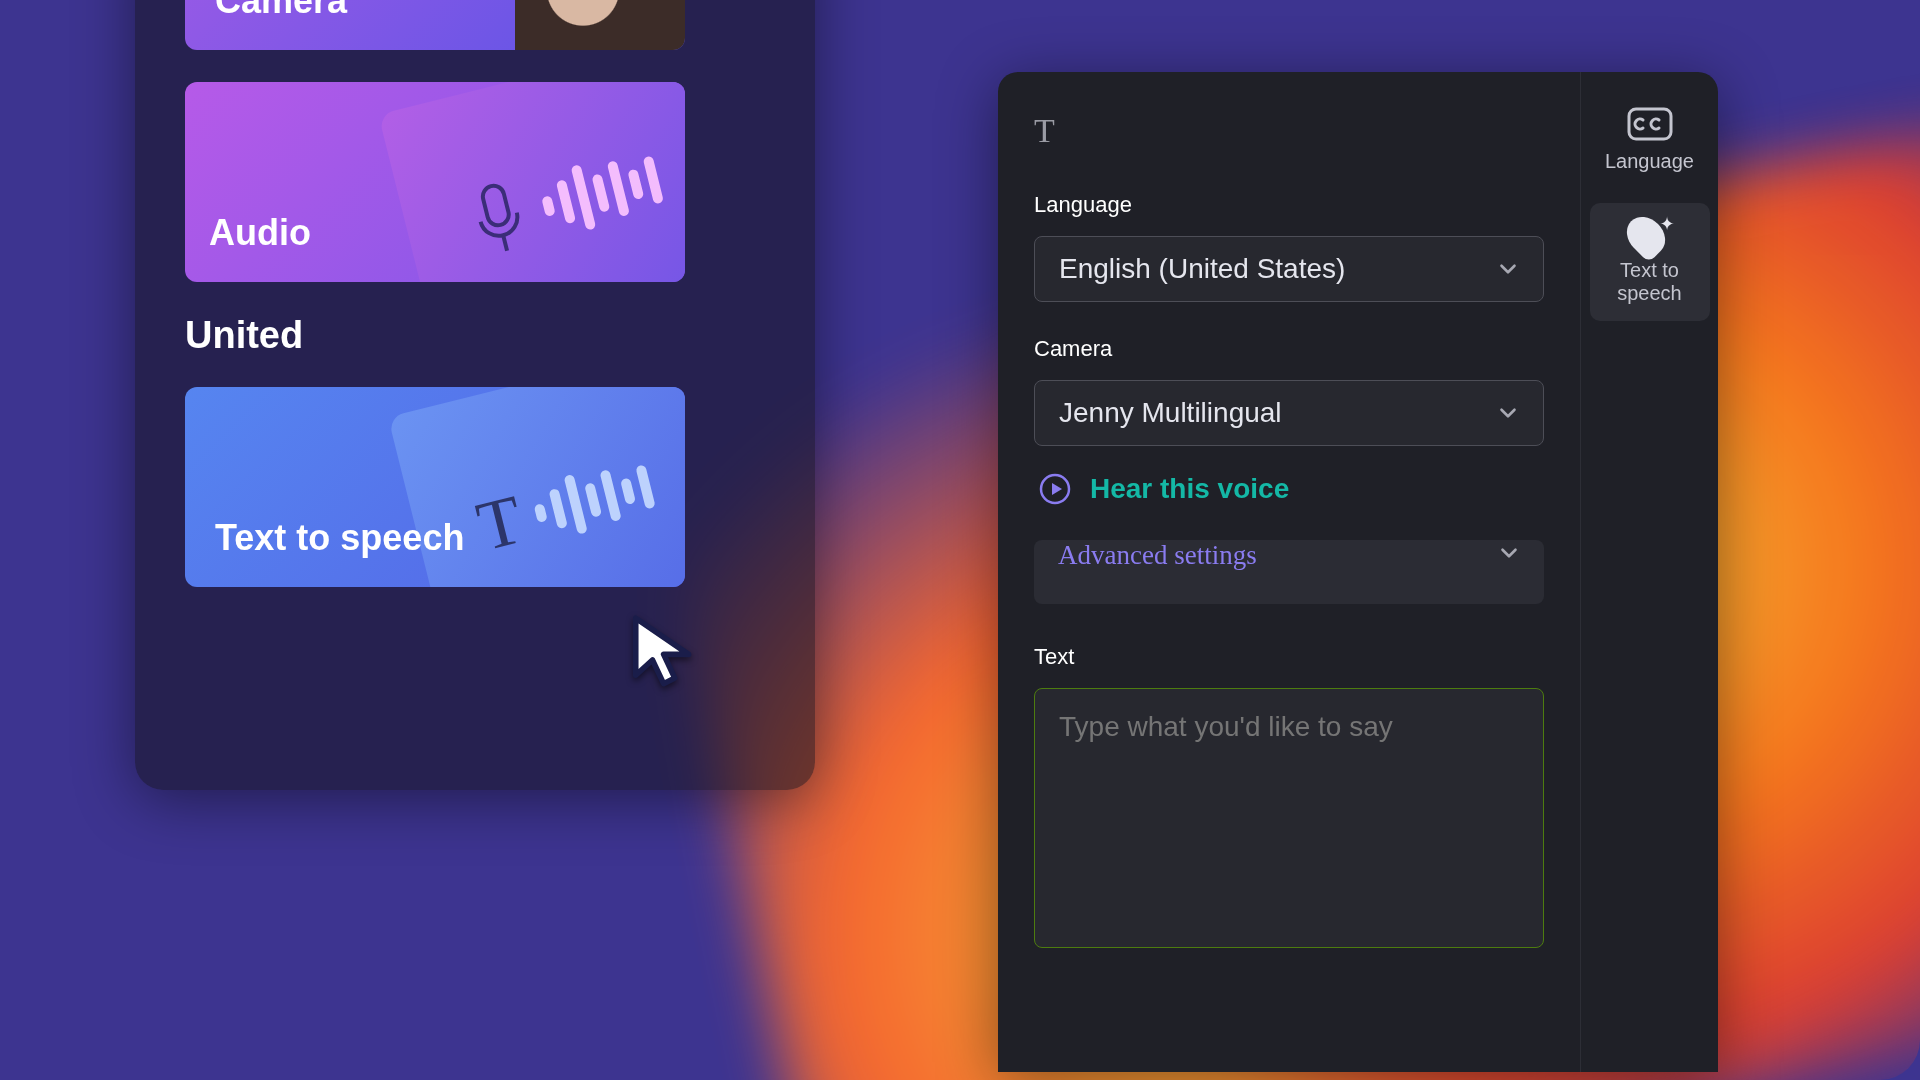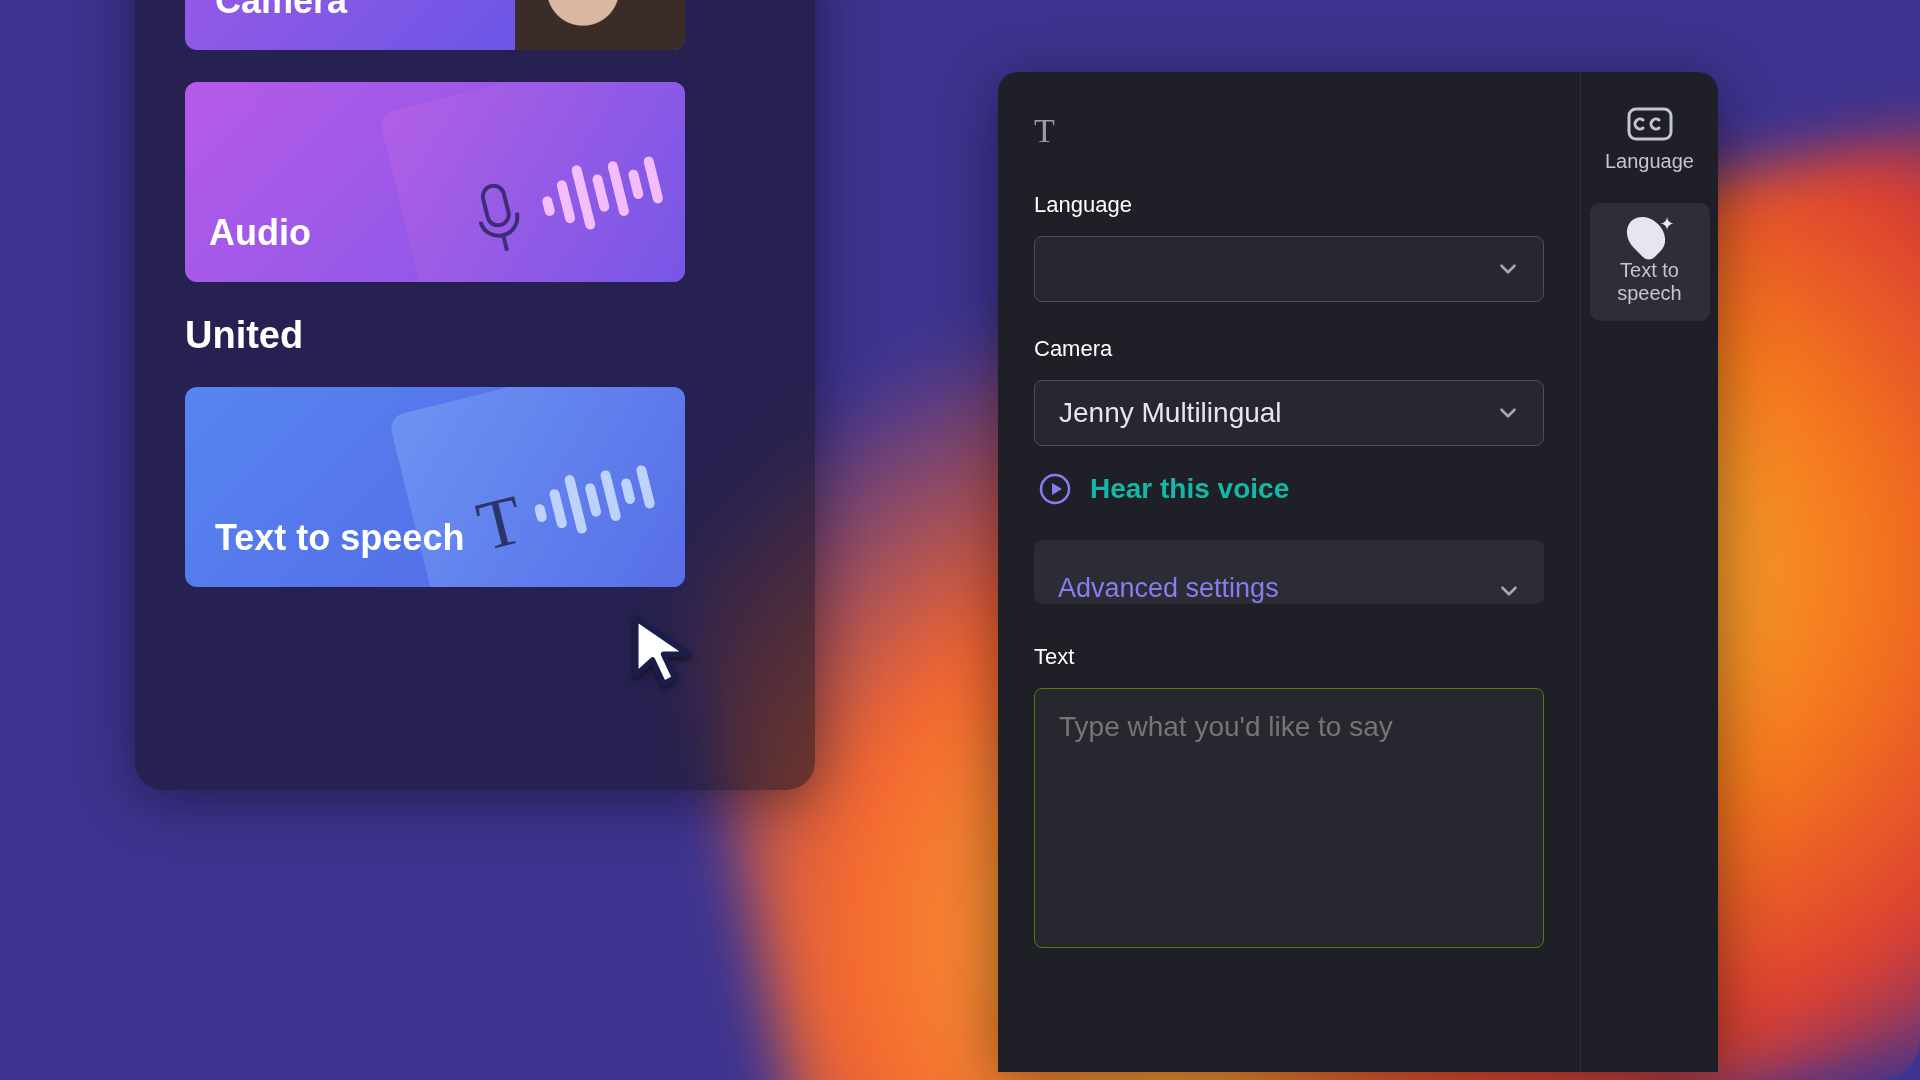--- a/index.html
+++ b/index.html
@@ -178,26 +178,27 @@
     cursor:pointer;
   }
   .hear-row .play-svg circle{ stroke:#8a7cf0; }
   .hear-row .play-svg path{ fill:#8a7cf0; }
 
   .adv-row {
     width:100%;
     background:#2b2c34;
     border-radius:8px;
     height:64px;
-    display:flex; align-items:flex-end;
+    display:flex; align-items:flex-start;
     padding:0 24px;
     color:#8a7cf0;
     font-size:27px;
     position:relative;
     margin-bottom: 40px;
+    font-family: Liberation Serif, serif;
   }
   .adv-row .chev { position:absolute; right:22px; }
 
   .textarea {
     width:100%;
     min-height: 260px;
     background:#27282f;
     border:1px solid #4d7c0f;
     border-radius:8px;
     padding: 22px 24px;
@@ -306,20 +307,21 @@
 
 <div class="right-panel">
   <div class="right-main">
 
     <div class="panel-title-row">
       <span class="t-icon">T</span>
     </div>
 
     <div class="field-label">Language</div>
     <div class="select">
+      <span>English (United States)</span>
       <svg class="chev chev-svg" width="26" height="26" viewBox="0 0 24 24">
           <path d="M6 9l6 6 6-6"></path>
         </svg>
     </div>
 
     <div class="field-label">Camera</div>
     <div class="select">
       <span>Jenny Multilingual</span>
       <svg class="chev chev-svg" width="26" height="26" viewBox="0 0 24 24">
           <path d="M6 9l6 6 6-6"></path>

